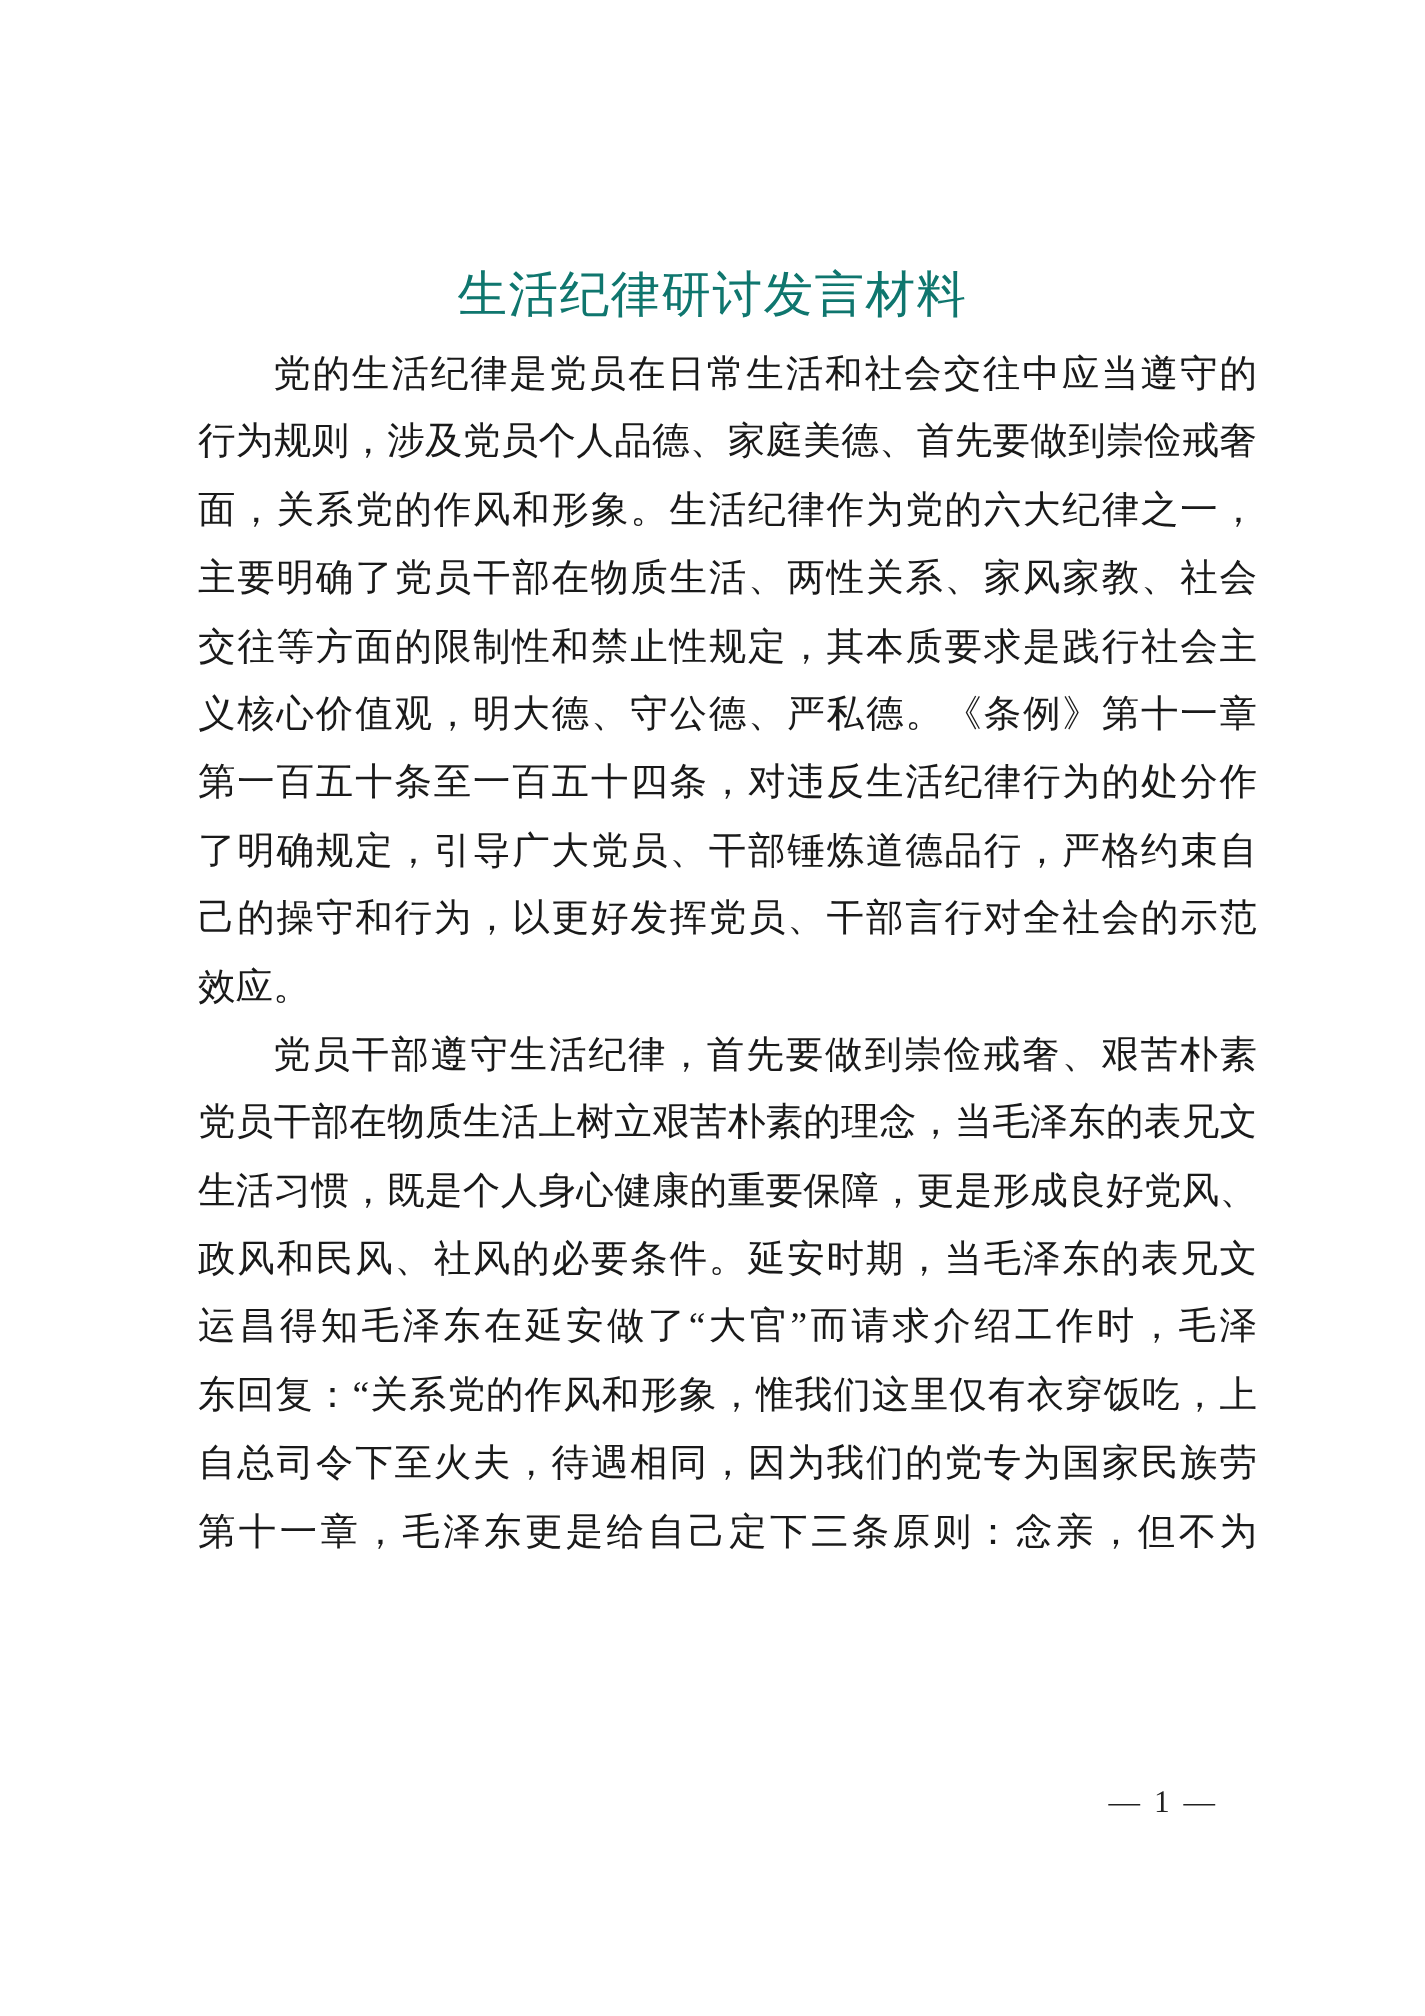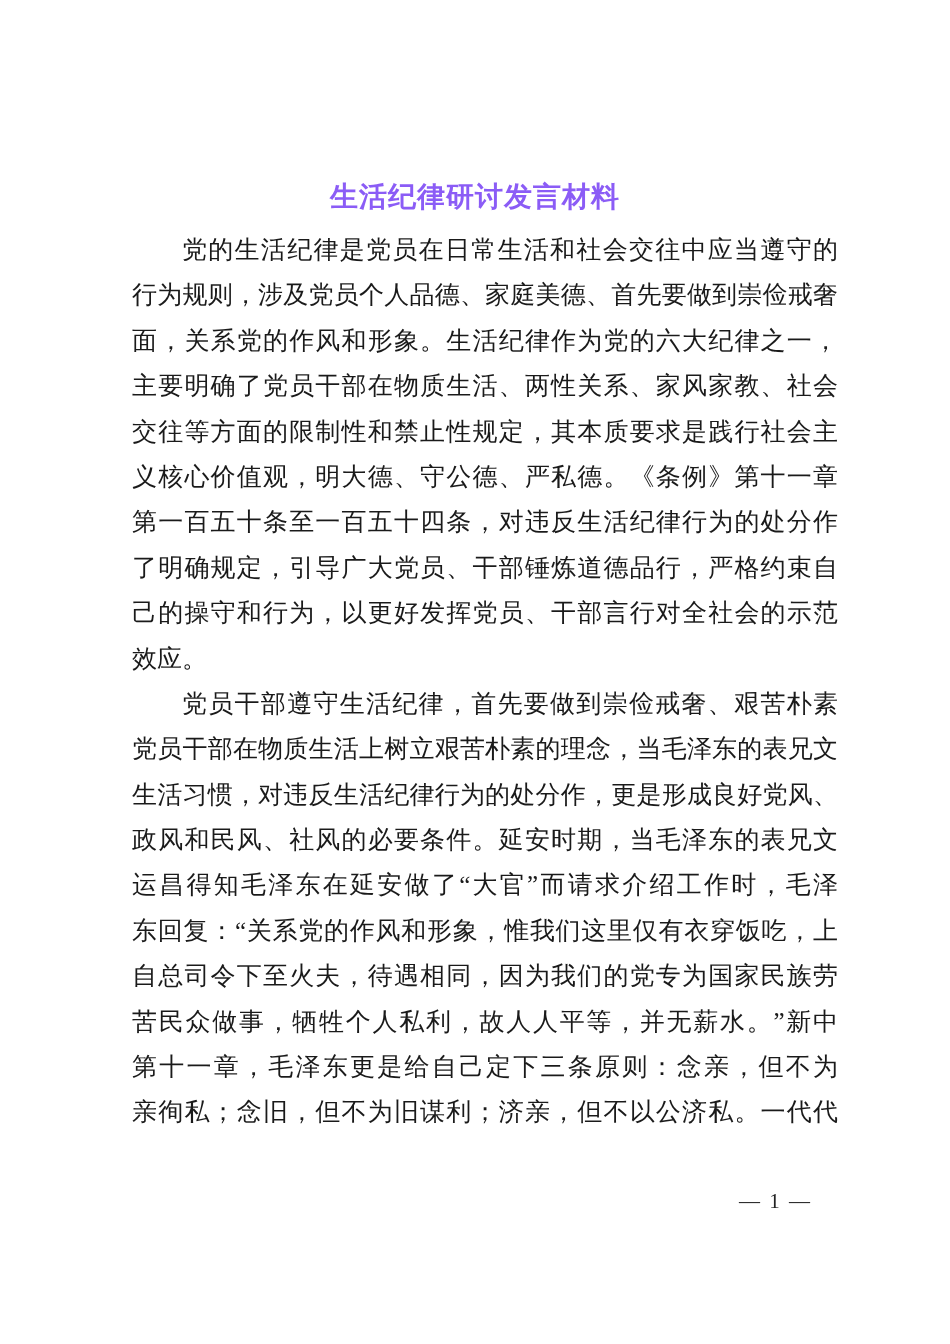--- a/index.html
+++ b/index.html
@@ -16,25 +16,25 @@
     font-family: "Liberation Serif", "DejaVu Serif", serif;
     color: #1a1a1a;
   }
   .doc-title {
     position: absolute;
     top: 178px;
     left: 0;
     width: 100%;
     margin: 0;
     text-align: center;
-    font-size: 28px;
-    font-weight: 700;
+    font-size: 33px;
+    font-weight: 400;
     letter-spacing: 1px;
     line-height: 38px;
-    color: #8b5cf6;
+    color: #0f766e;
   }
   .doc-body {
     position: absolute;
     top: 227px;
     left: 132px;
     width: 706px;
   }
   .para {
     margin: 0;
     padding: 0;
@@ -82,25 +82,23 @@
         <div class="line">交往等方面的限制性和禁止性规定，其本质要求是践行社会主</div>
         <div class="line">义核心价值观，明大德、守公德、严私德。《条例》第十一章</div>
         <div class="line">第一百五十条至一百五十四条，对违反生活纪律行为的处分作</div>
         <div class="line">了明确规定，引导广大党员、干部锤炼道德品行，严格约束自</div>
         <div class="line">己的操守和行为，以更好发挥党员、干部言行对全社会的示范</div>
         <div class="line short">效应。</div>
       </div>
       <div class="para">
         <div class="line indent">党员干部遵守生活纪律，首先要做到崇俭戒奢、艰苦朴素</div>
         <div class="line">党员干部在物质生活上树立艰苦朴素的理念，当毛泽东的表兄文</div>
-        <div class="line">生活习惯，对违反生活纪律行为的处分作，更是形成良好党风、</div>
+        <div class="line">生活习惯，既是个人身心健康的重要保障，更是形成良好党风、</div>
         <div class="line">政风和民风、社风的必要条件。延安时期，当毛泽东的表兄文</div>
         <div class="line">运昌得知毛泽东在延安做了“大官”而请求介绍工作时，毛泽</div>
         <div class="line">东回复：“关系党的作风和形象，惟我们这里仅有衣穿饭吃，上</div>
         <div class="line">自总司令下至火夫，待遇相同，因为我们的党专为国家民族劳</div>
-        <div class="line">苦民众做事，牺牲个人私利，故人人平等，并无薪水。”新中</div>
         <div class="line">第十一章，毛泽东更是给自己定下三条原则：念亲，但不为</div>
-        <div class="line">亲徇私；念旧，但不为旧谋利；济亲，但不以公济私。一代代</div>
       </div>
     </div>
 
   <div class="page-number">— 1 —</div>
 </div>
 
 </body></html>

